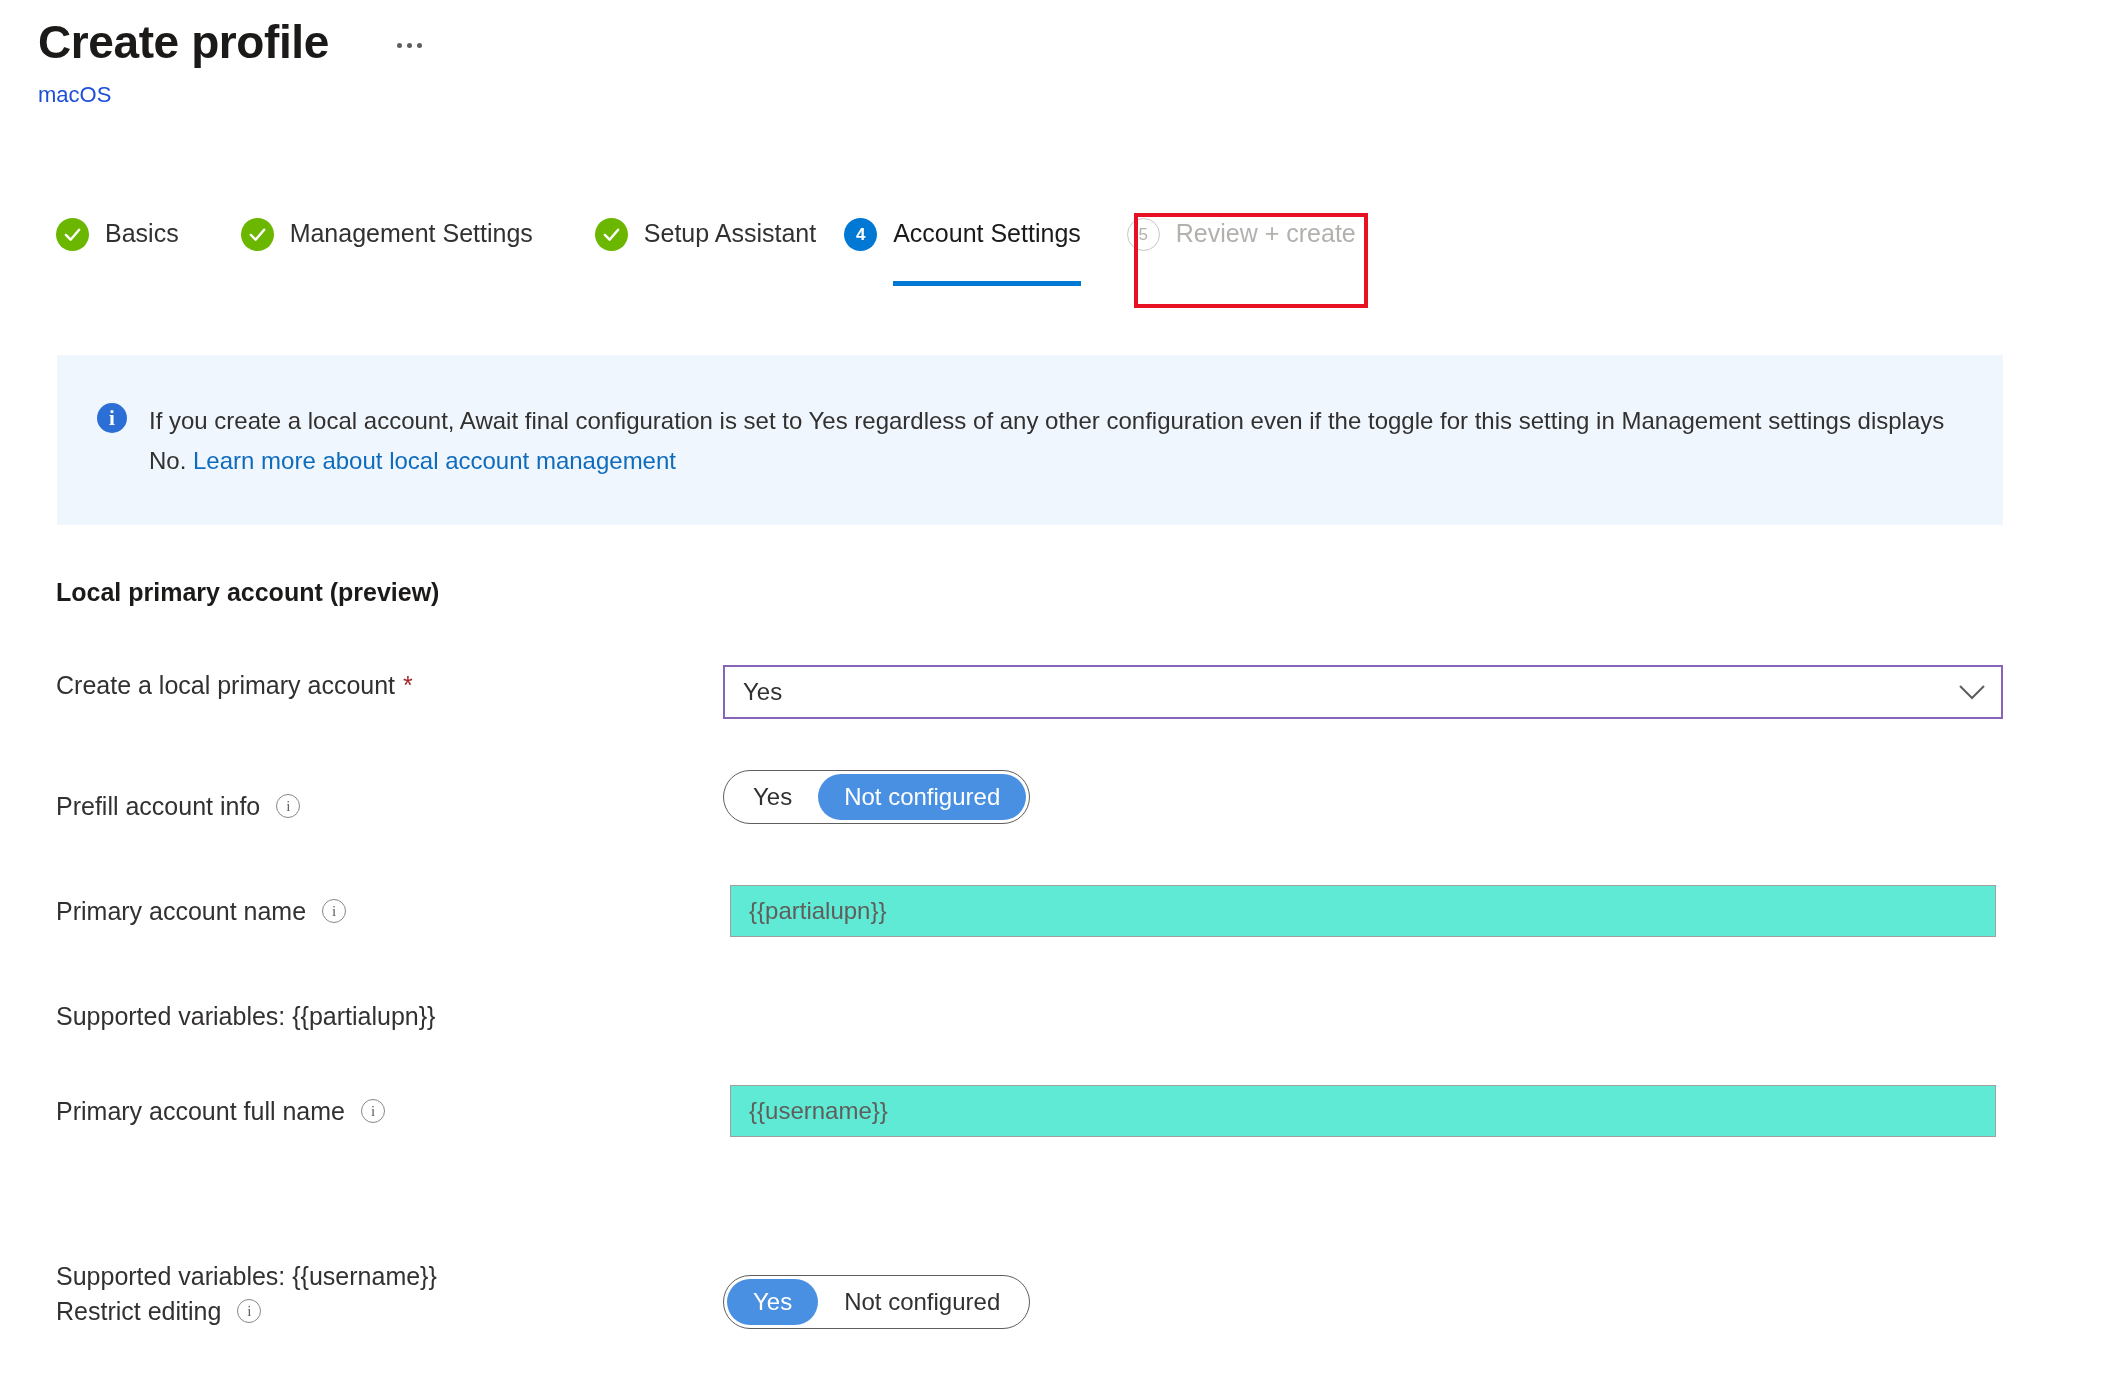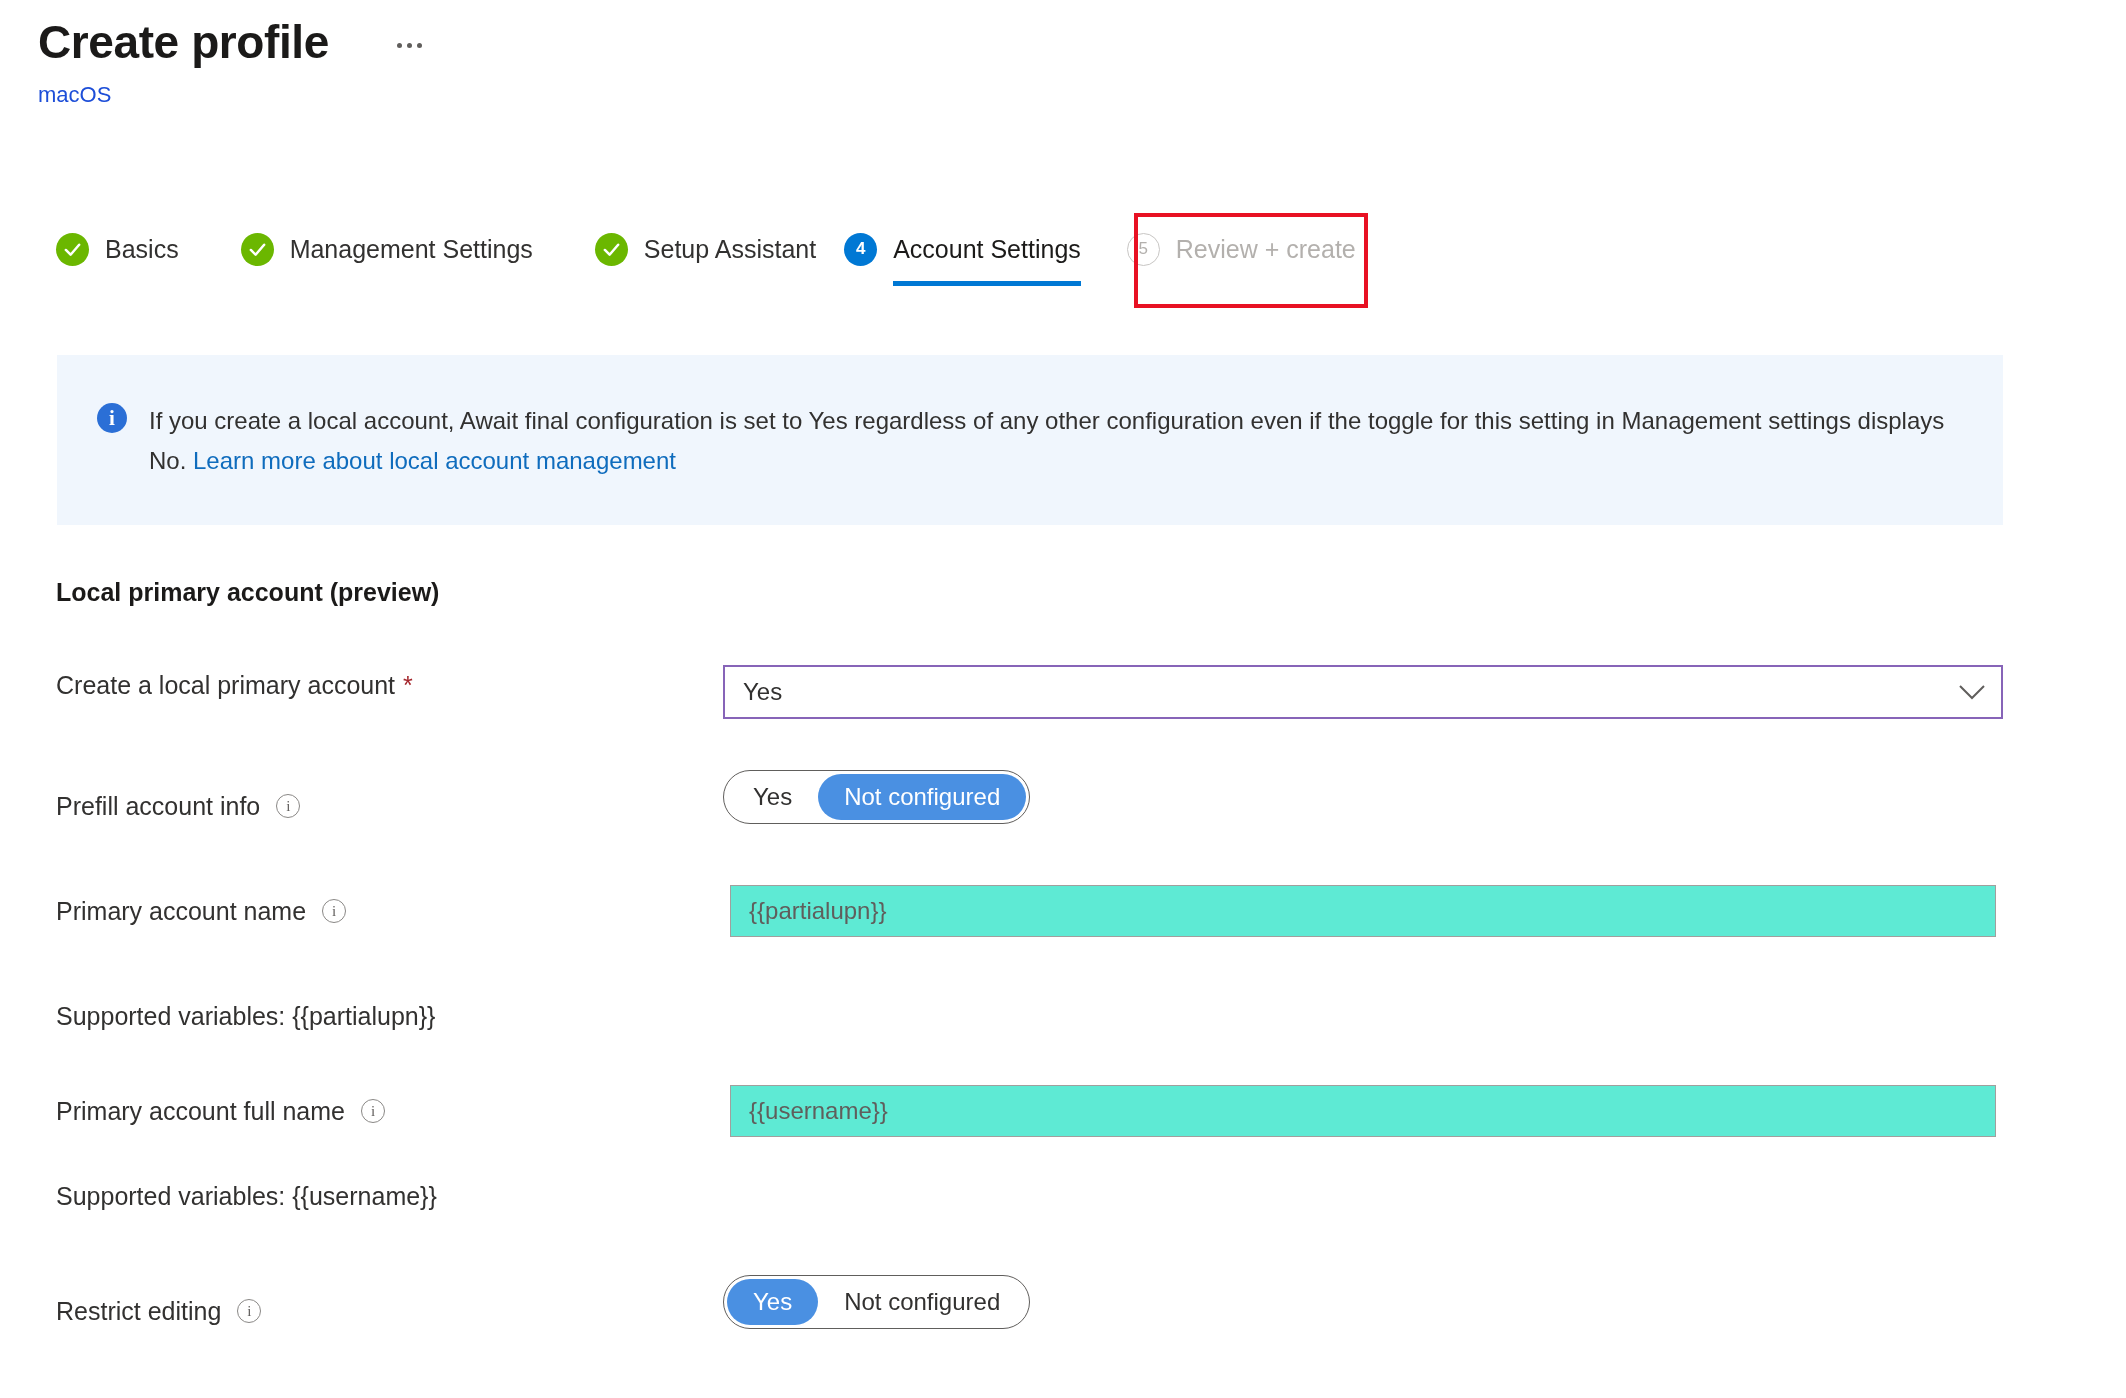--- a/index.html
+++ b/index.html
@@ -62,21 +62,20 @@
     position: absolute;
     left: 56px;
     top: 218px;
     display: flex;
     align-items: flex-start;
     height: 90px;
   }
 
   .tab {
     display: flex;
-    align-items: center;
     height: 62px;
     padding: 0 16px 0 0;
     cursor: pointer;
     position: relative;
   }
 
   .tab .tab-label {
     font-size: 25px;
     line-height: 30px;
     color: #323130;
@@ -388,21 +387,21 @@
   </div>
   <div class="helper-text" style="top:1000px">Supported variables: {{partialupn}}</div>
 
   <div class="field-label" style="top:1095px">
     <span>Primary account full name</span>
     <span class="info-hint">i</span>
   </div>
   <div class="text-input" style="top:1085px">
     <span>{{username}}</span>
   </div>
-  <div class="helper-text" style="top:1180px">Supported variables: {{username}}</div>
+  <div class="helper-text" style="top:1260px">Supported variables: {{username}}</div>
 
   <div class="field-label" style="top:1295px">
     <span>Restrict editing</span>
     <span class="info-hint">i</span>
   </div>
   <div class="seg-toggle" style="top:1275px">
     <span class="seg on">Yes</span>
     <span class="seg">Not configured</span>
   </div>
 

